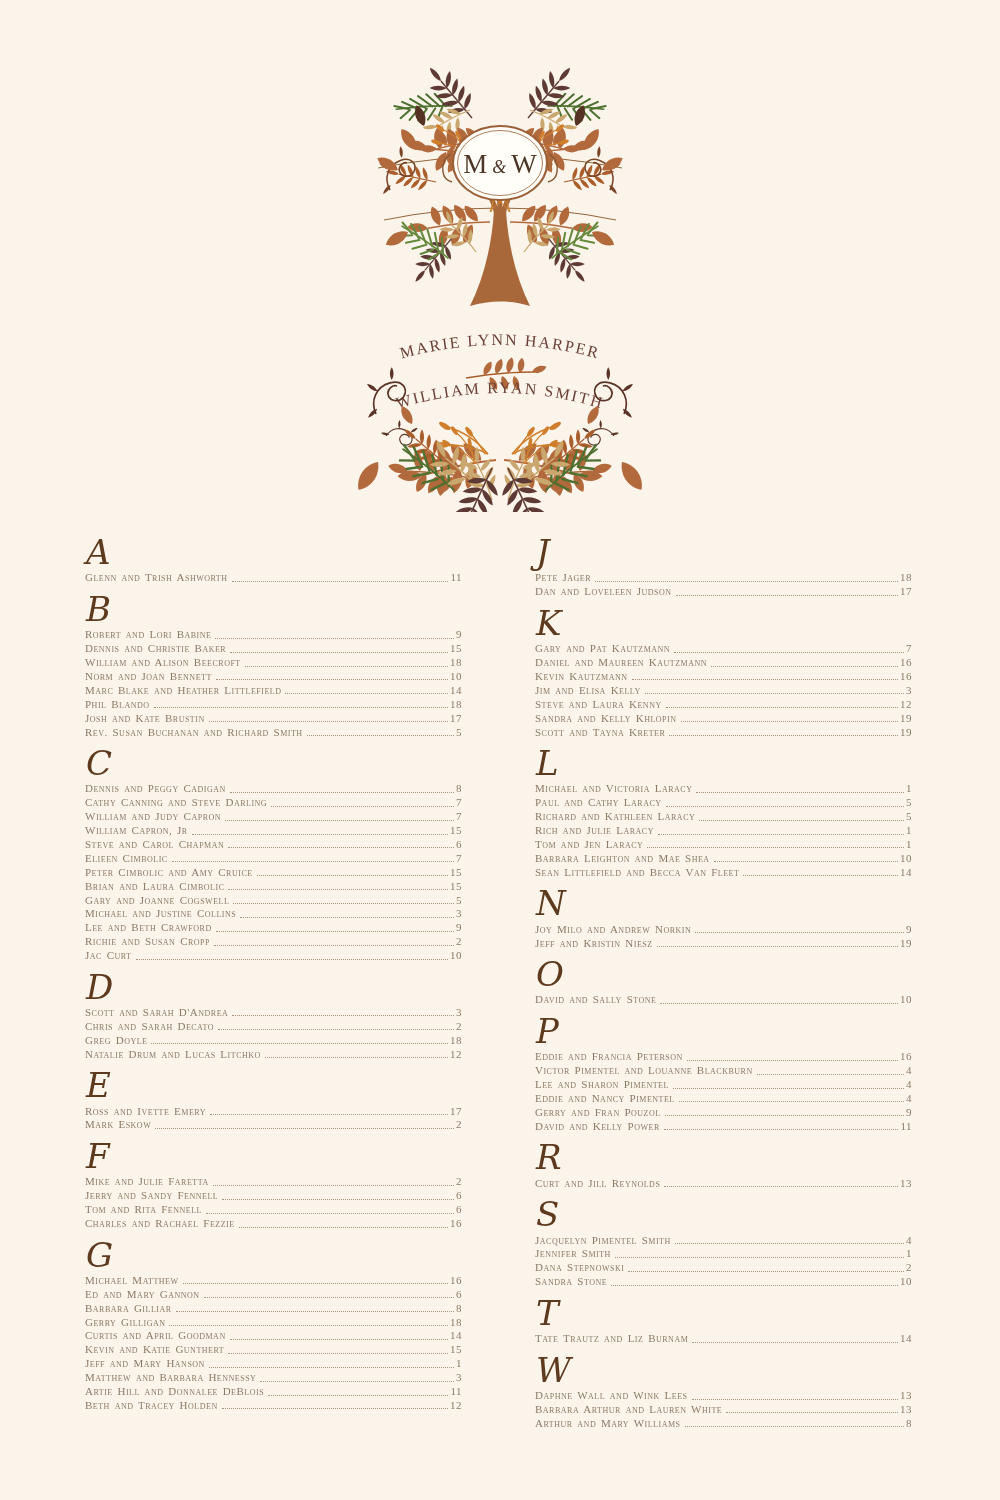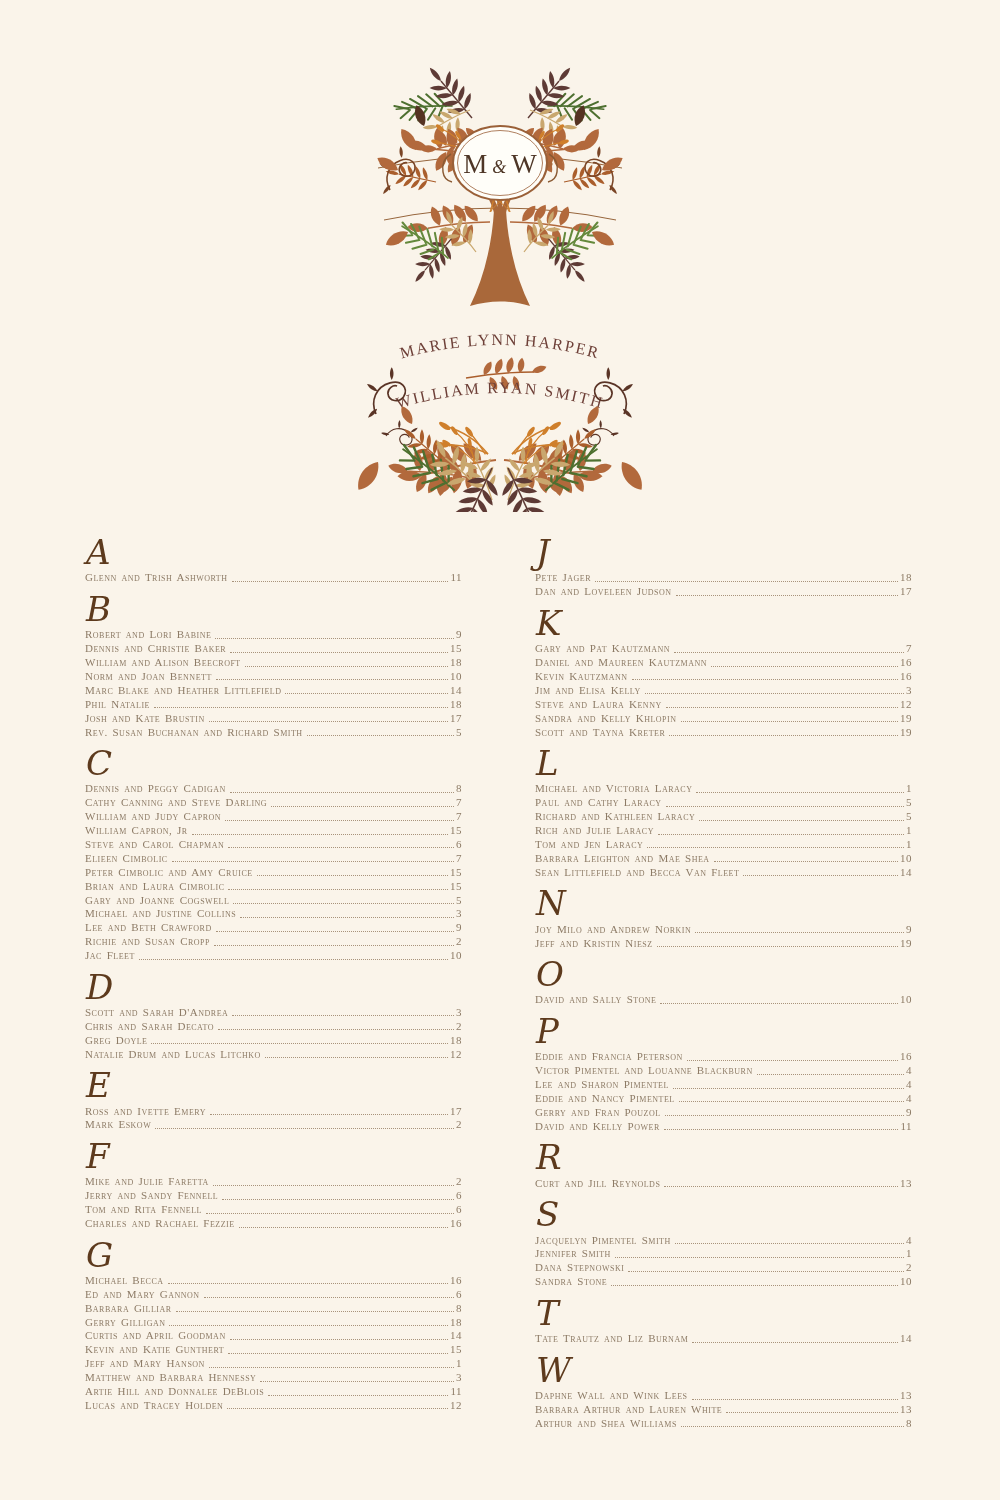--- a/index.html
+++ b/index.html
@@ -209,21 +209,21 @@
           <span class="gname">Norm and Joan Bennett</span>
           <span class="dots"></span>
           <span class="gnum">10</span>
         </div>
         <div class="row">
           <span class="gname">Marc Blake and Heather Littlefield</span>
           <span class="dots"></span>
           <span class="gnum">14</span>
         </div>
         <div class="row">
-          <span class="gname">Phil Natalie</span>
+          <span class="gname">Phil Blando</span>
           <span class="dots"></span>
           <span class="gnum">18</span>
         </div>
         <div class="row">
           <span class="gname">Josh and Kate Brustin</span>
           <span class="dots"></span>
           <span class="gnum">17</span>
         </div>
         <div class="row">
           <span class="gname">Rev. Susan Buchanan and Richard Smith</span>
@@ -287,21 +287,21 @@
           <span class="gname">Lee and Beth Crawford</span>
           <span class="dots"></span>
           <span class="gnum">9</span>
         </div>
         <div class="row">
           <span class="gname">Richie and Susan Cropp</span>
           <span class="dots"></span>
           <span class="gnum">2</span>
         </div>
         <div class="row">
-          <span class="gname">Jac Fleet</span>
+          <span class="gname">Jac Curt</span>
           <span class="dots"></span>
           <span class="gnum">10</span>
         </div>
       </div>
       <div class="section">
         <div class="letter">D</div>
         <div class="row">
           <span class="gname">Scott and Sarah D'Andrea</span>
           <span class="dots"></span>
           <span class="gnum">3</span>
@@ -354,21 +354,21 @@
         </div>
         <div class="row">
           <span class="gname">Charles and Rachael Fezzie</span>
           <span class="dots"></span>
           <span class="gnum">16</span>
         </div>
       </div>
       <div class="section">
         <div class="letter">G</div>
         <div class="row">
-          <span class="gname">Michael Becca</span>
+          <span class="gname">Michael Matthew</span>
           <span class="dots"></span>
           <span class="gnum">16</span>
         </div>
         <div class="row">
           <span class="gname">Ed and Mary Gannon</span>
           <span class="dots"></span>
           <span class="gnum">6</span>
         </div>
         <div class="row">
           <span class="gname">Barbara Gilliar</span>
@@ -399,21 +399,21 @@
           <span class="gname">Matthew and Barbara Hennessy</span>
           <span class="dots"></span>
           <span class="gnum">3</span>
         </div>
         <div class="row">
           <span class="gname">Artie Hill and Donnalee DeBlois</span>
           <span class="dots"></span>
           <span class="gnum">11</span>
         </div>
         <div class="row">
-          <span class="gname">Lucas and Tracey Holden</span>
+          <span class="gname">Beth and Tracey Holden</span>
           <span class="dots"></span>
           <span class="gnum">12</span>
         </div>
       </div>
     </div>
   <div class="col col-right">
       <div class="section">
         <div class="letter">J</div>
         <div class="row">
           <span class="gname">Pete Jager</span>
@@ -601,20 +601,20 @@
           <span class="gname">Daphne Wall and Wink Lees</span>
           <span class="dots"></span>
           <span class="gnum">13</span>
         </div>
         <div class="row">
           <span class="gname">Barbara Arthur and Lauren White</span>
           <span class="dots"></span>
           <span class="gnum">13</span>
         </div>
         <div class="row">
-          <span class="gname">Arthur and Shea Williams</span>
+          <span class="gname">Arthur and Mary Williams</span>
           <span class="dots"></span>
           <span class="gnum">8</span>
         </div>
       </div>
     </div>
 
 </div>
 
 </body></html>

